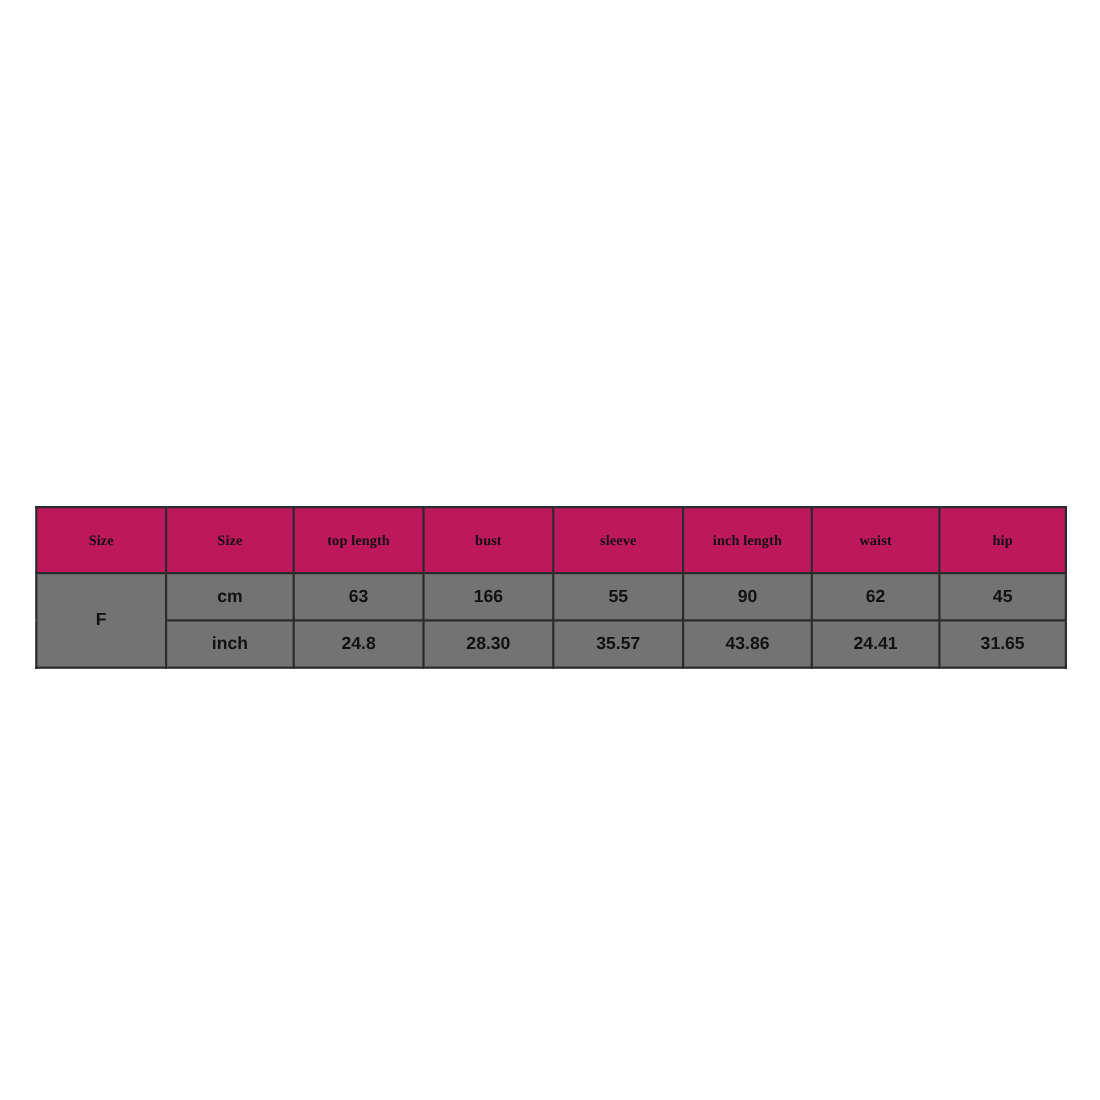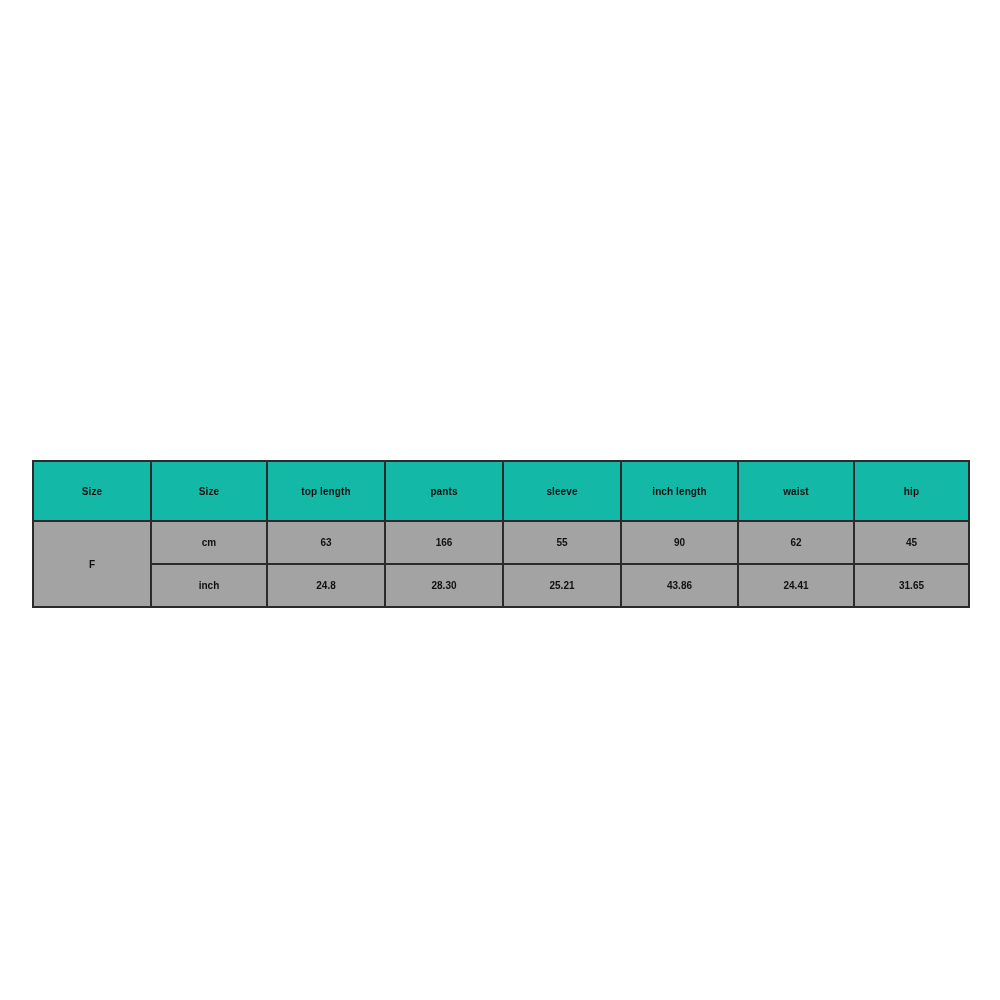--- a/index.html
+++ b/index.html
@@ -35,30 +35,31 @@
     text-align: center;
     vertical-align: middle;
     font-weight: bold;
     color: #111111;
     font-family: "Liberation Sans", sans-serif;
     padding: 0;
     line-height: 1.1;
   }
 
   table.size-chart thead th {
-    background: #14b8a6;
+    background: #be185d;
     height: 58px;
-    font-size: 10px;
+    font-size: 13px;
     letter-spacing: 0.1px;
+    font-family: Liberation Serif, serif;
   }
 
   table.size-chart tbody td {
-    background: #a3a3a3;
+    background: #737373;
     height: 41px;
-    font-size: 10px;
+    font-size: 16px;
   }
 
   td.size-cell {
     font-size: 16px;
   }
 
   
   col.c-size   { width: 118px; }
   col.c-unit   { width: 116px; }
   col.c-top    { width: 118px; }
@@ -81,21 +82,21 @@
       <col class="c-sleeve">
       <col class="c-pants">
       <col class="c-waist">
       <col class="c-hip">
     </colgroup>
     <thead>
       <tr>
         <th>Size</th>
         <th>Size</th>
         <th>top length</th>
-        <th>pants</th>
+        <th>bust</th>
         <th>sleeve</th>
         <th>inch length</th>
         <th>waist</th>
         <th>hip</th>
       </tr>
     </thead>
     <tbody>
       <tr>
         <td class="size-cell" rowspan="2">F</td>
         <td>cm</td>
@@ -103,20 +104,20 @@
         <td>166</td>
         <td>55</td>
         <td>90</td>
         <td>62</td>
         <td>45</td>
       </tr>
       <tr>
         <td>inch</td>
         <td>24.8</td>
         <td>28.30</td>
-        <td>25.21</td>
+        <td>35.57</td>
         <td>43.86</td>
         <td>24.41</td>
         <td>31.65</td>
       </tr>
     </tbody>
   </table>
 </div>
 
 </body></html>

